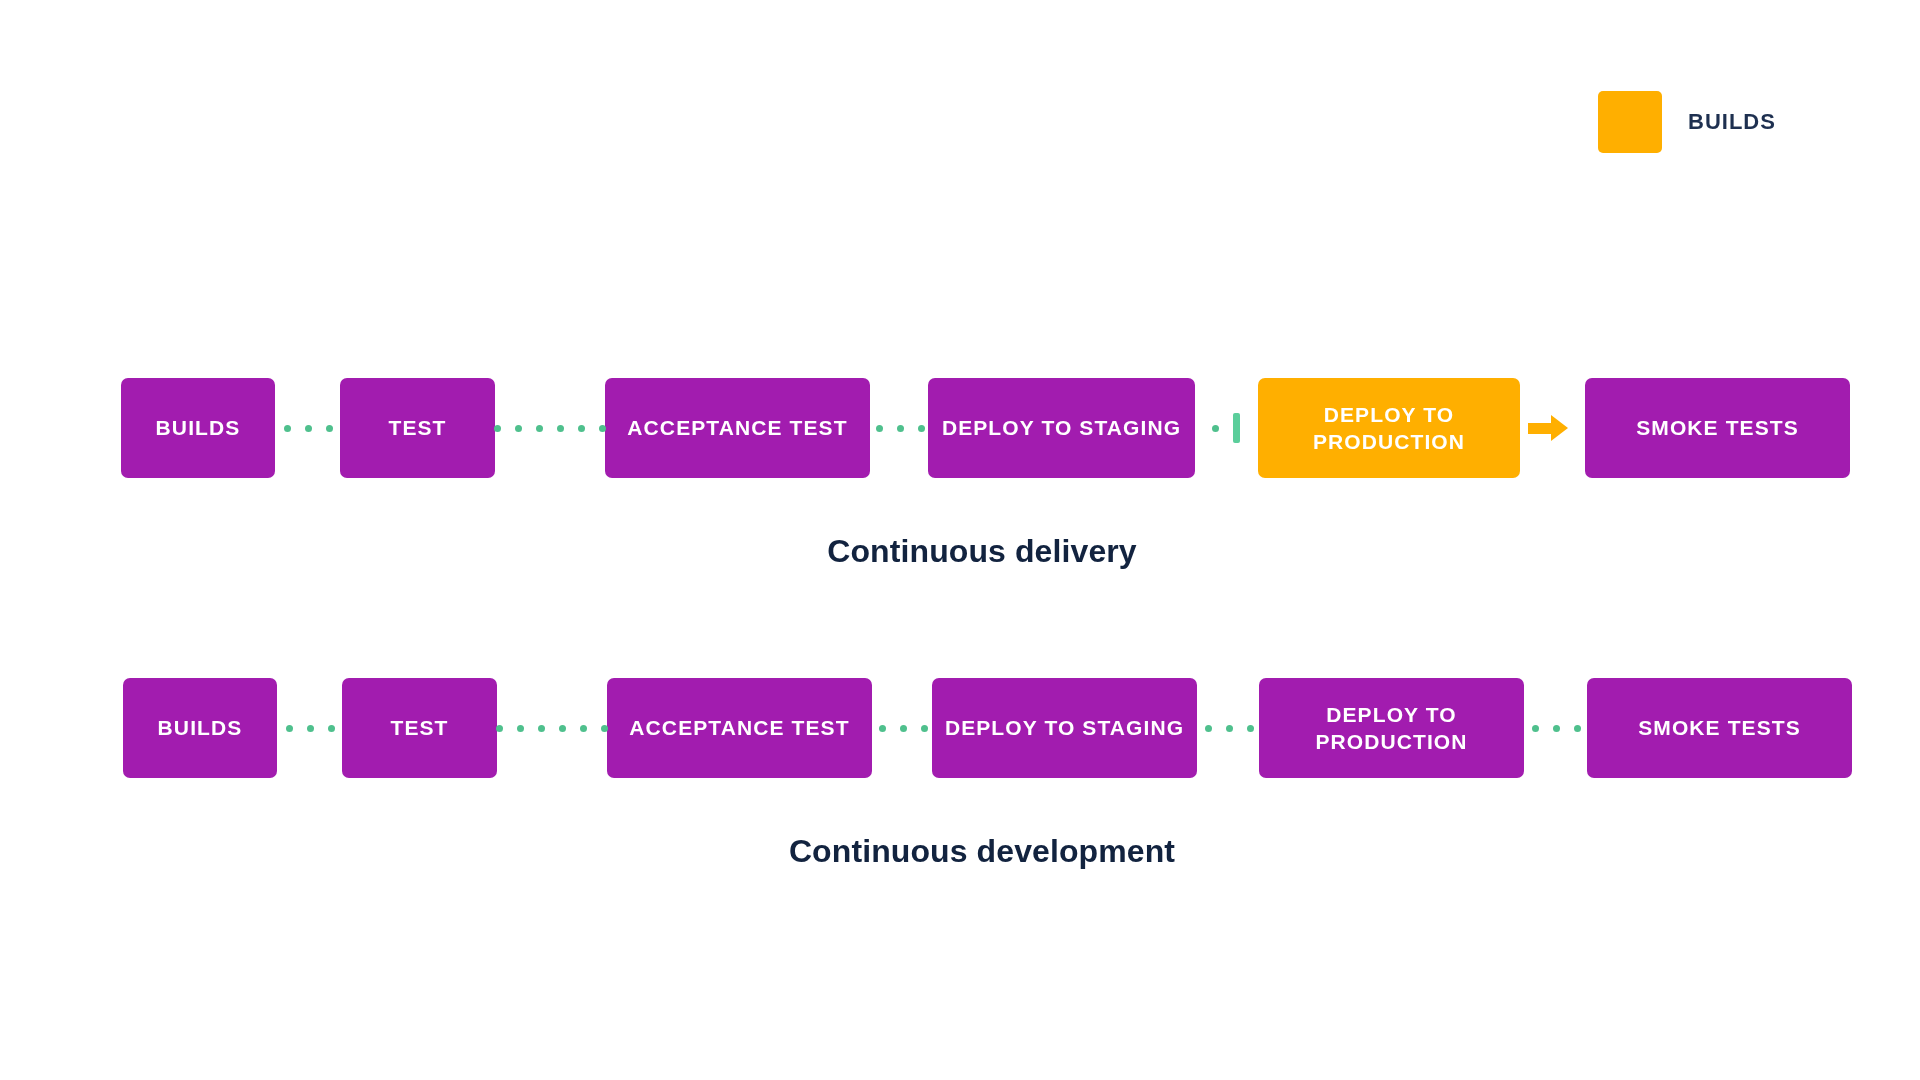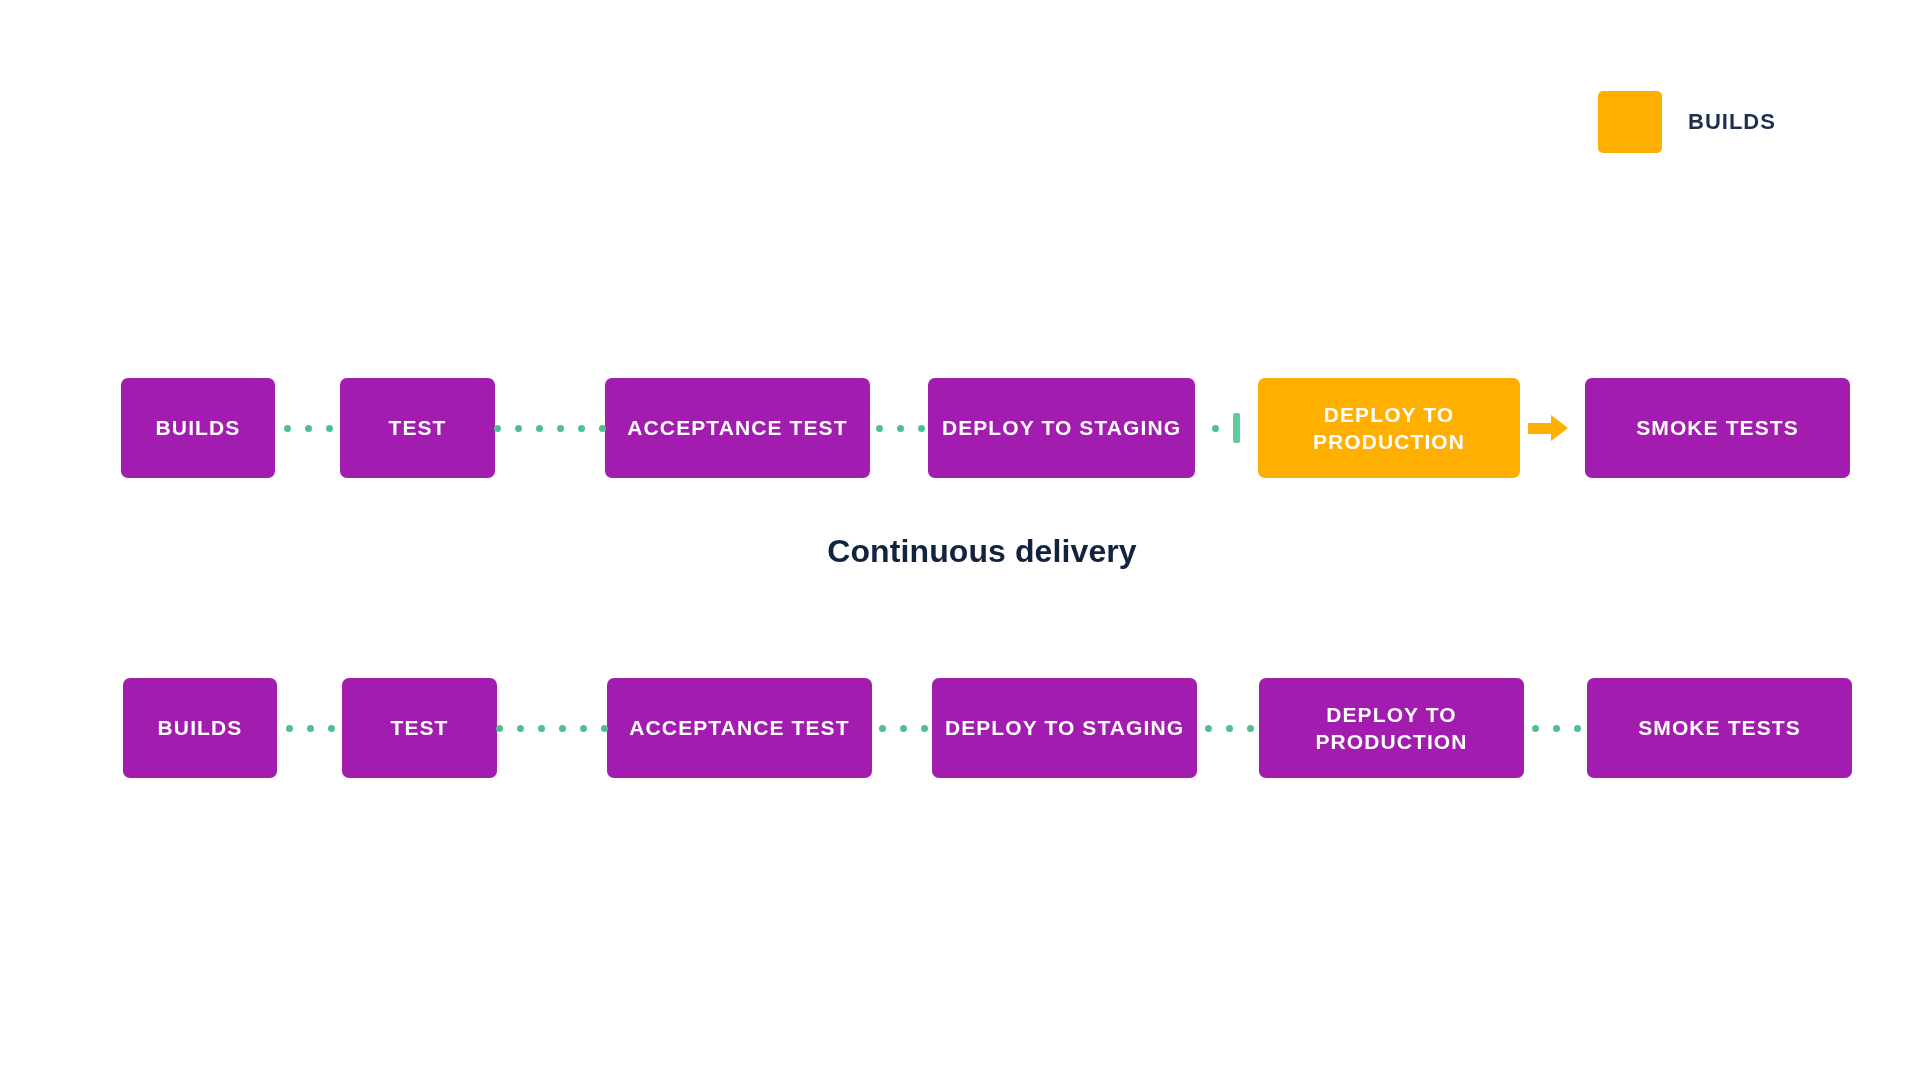--- a/index.html
+++ b/index.html
@@ -159,14 +159,15 @@
         <span class="dot"></span>
         <span class="dot"></span>
         <span class="dot"></span>
       </div>
       <div class="conn" style="left: 1530px; width: 52px; top: 46px;">
         <span class="dot"></span>
         <span class="dot"></span>
         <span class="dot"></span>
       </div>
     </div>
+  <div class="caption c2">Continuous development</div>
 
 </div>
 
 </body></html>

